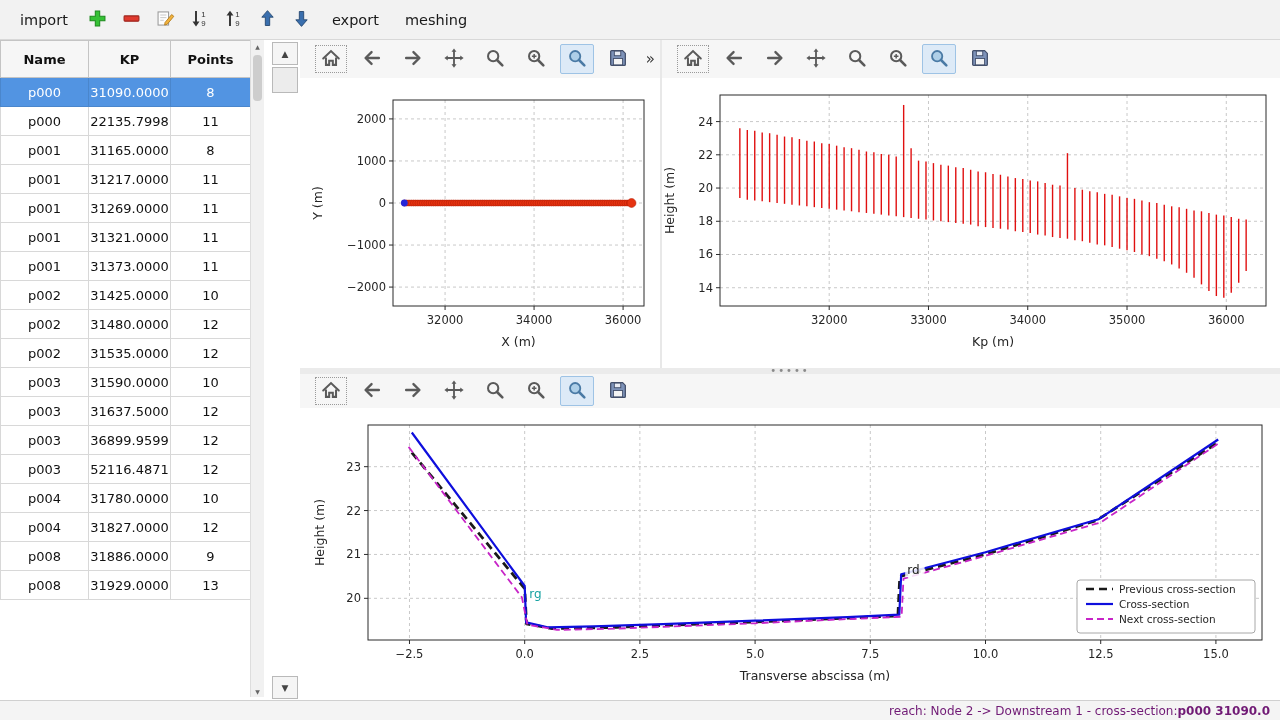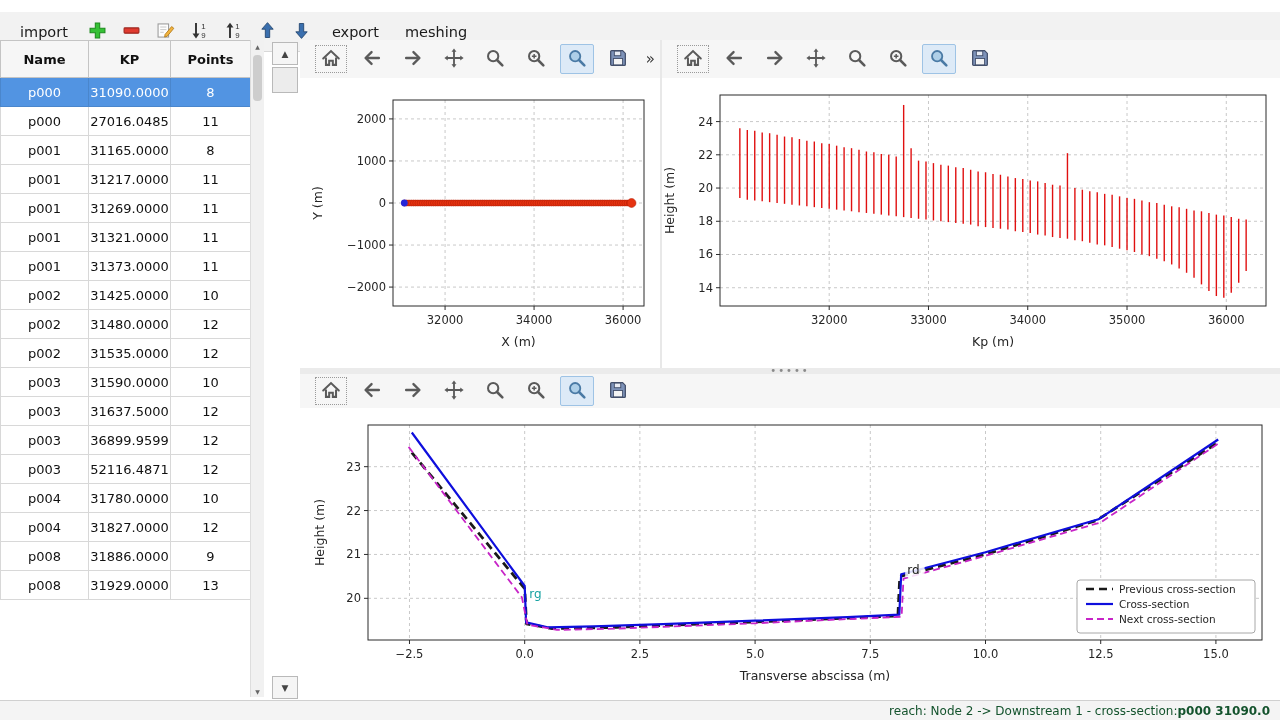--- a/index.html
+++ b/index.html
@@ -2,21 +2,21 @@
 <html><head>
 <meta charset="utf-8">
 <style>
   * { box-sizing: border-box; }
   html,body { margin:0; padding:0; }
   body {
     width:1280px; height:720px; position:relative; overflow:hidden;
     background:#ffffff; font-family:"DejaVu Sans","Liberation Sans",sans-serif;
   }
   
-  .topbar { position:absolute; left:0; top:12px; width:1280px; height:40px;
+  .topbar { position:absolute; left:0; top:0; width:1280px; height:40px;
     background:#f2f2f2; border-bottom:1px solid #d8d8d8;
     display:flex; align-items:center; padding:0 8px; gap:2px; }
   .tb-text { font-size:14.5px; color:#1a1a1a; padding:5px 12px; background:none; border:none; font-family:inherit; }
   .tb-icon { width:32px; height:30px; display:flex; align-items:center; justify-content:center; background:none; border:none; padding:0; }
   .tb-icon svg { width:21px; height:21px; }
   
   .left-panel { position:absolute; left:0; top:40px; width:251px; height:660px; overflow:hidden; background:#fff; }
   .xtable { border-collapse:collapse; table-layout:fixed; width:250px; font-size:13px; color:#111; }
   .xtable th { border:1px solid #c4c4c4; background:#f6f6f6; font-weight:bold; height:37px; font-size:13px; padding:0; }
   .xtable td { border:1px solid #d8d8d8; height:29px; text-align:center; padding:0; }
@@ -43,21 +43,21 @@
   .figcanvas { position:absolute; background:#fff; }
   #fig0 { left:300px; top:78px;  width:360px; height:290px; }
   #fig1 { left:662px; top:78px;  width:618px; height:290px; }
   #fig2 { left:300px; top:408px; width:980px; height:290px; }
   .vgap  { position:absolute; left:660px; top:40px; width:2px; height:328px; background:#e8e8e8; }
   .hsplit{ position:absolute; left:300px; top:368px; width:980px; height:6px; background:#ebebeb;
            display:flex; align-items:center; justify-content:center; }
   .dots { color:#8a8a8a; font-size:10px; letter-spacing:2px; line-height:0; }
   
   .statusbar { position:absolute; left:0; top:700px; width:1280px; height:20px;
-    background:#f4f4f4; border-top:1px solid #d0d0d0; font-size:12px; color:#14532d;
+    background:#f4f4f4; border-top:1px solid #d0d0d0; font-size:12px; color:#701a75;
     display:flex; justify-content:flex-end; align-items:center; padding-right:10px; }
   .statusbar b { font-weight:bold;text-align:center; }
 </style>
 </head>
 <body>
 
 <div class="topbar">
   <button class="tb-text">import</button>
   <button class="tb-icon">
       <span><svg viewBox="0 0 24 24">
@@ -121,21 +121,21 @@
         </tr>
       </thead>
       <tbody>
         <tr class="sel">
           <td>p000</td>
           <td>31090.0000</td>
           <td>8</td>
         </tr>
         <tr class="">
           <td>p000</td>
-          <td>27016.0485</td>
+          <td>22135.7998</td>
           <td>11</td>
         </tr>
         <tr class="">
           <td>p001</td>
           <td>31165.0000</td>
           <td>8</td>
         </tr>
         <tr class="">
           <td>p001</td>
           <td>31217.0000</td>

